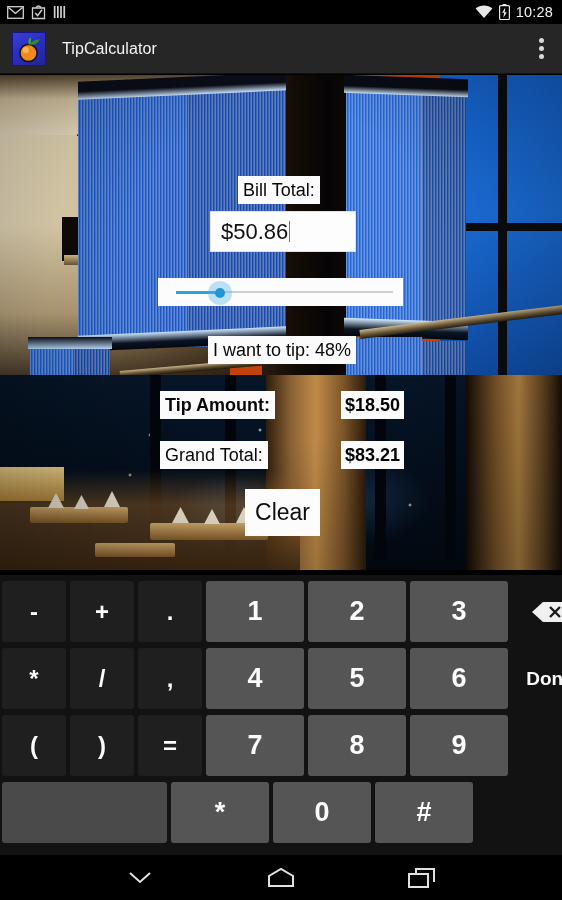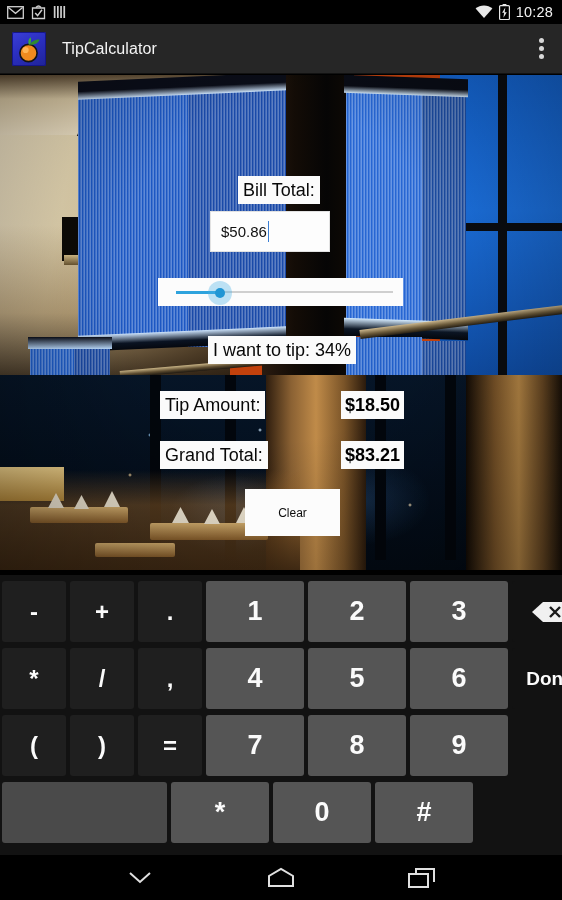--- a/index.html
+++ b/index.html
@@ -223,26 +223,26 @@
     position:absolute;
     background:#fbfbfb;
     color:#080808;
     font-size:18px;
     line-height:26px;
     padding:1px 5px;
     white-space:nowrap;
   }
   #lbl-bill-total { left:238px; top:101px; }
   #bill-input {
-    position:absolute; left:210px; top:136px; width:120px; height:41px;
+    position:absolute; left:210px; top:136px; width:146px; height:41px;
     background:#fdfdfd;
     border:1px solid #e2e2e2;
     display:flex; align-items:center;
     padding-left:10px;
-    font-size:15px; color:#101010;
+    font-size:22px; color:#101010;
   }
   #bill-caret {
     display:inline-block; width:1px; height:21px; background:#3b7fd4; margin-left:1px;
   }
 
   #slider-wrap {
     position:absolute; left:158px; top:203px; width:245px; height:28px;
     background:#fcfcfc;
   }
   #slider-track {
@@ -258,30 +258,30 @@
   #slider-thumb {
     position:absolute; left:57px; top:10px; width:10px; height:10px;
     border-radius:50%; background:#2196d4;
   }
   #lbl-tip-pct { left:208px; top:261px; }
 
   .row-label { position:absolute; background:#fbfbfb; color:#080808;
     font-size:18px; line-height:26px; padding:1px 5px; white-space:nowrap; }
   .row-value { position:absolute; background:#fbfbfb; color:#000;
     font-size:18px; line-height:26px; padding:1px 4px; font-weight:bold; white-space:nowrap; }
-  #lbl-tip-amount { left:160px; top:316px; }
+  #lbl-tip-amount { left:160px; top:316px;font-weight:bold; }
   #val-tip-amount { left:341px; top:316px; }
   #lbl-grand-total { left:160px; top:366px; }
   #val-grand-total { left:341px; top:366px; }
 
   #clear-button {
-    position:absolute; left:245px; top:414px; width:95px; height:47px;
+    position:absolute; left:245px; top:414px; width:75px; height:47px;
     background:#fcfcfc; color:#0d0d0d;
     display:flex; align-items:center; justify-content:center;
-    font-size:12px; cursor:pointer;
+    font-size:23px; cursor:pointer;
   }
 
   
   #keyboard {
     position:absolute; left:0; top:575px; width:562px; height:280px;
     background:#121212;
     padding:3px 0 0 0;
   }
   .kbrow { display:flex; height:67px; align-items:stretch; }
   .key {
@@ -430,21 +430,21 @@
       <span id="bill-caret"></span>
     </div>
 
     <div id="slider-wrap">
       <div id="slider-track"></div>
       <div id="slider-fill"></div>
       <div id="slider-halo"></div>
       <div id="slider-thumb"></div>
     </div>
 
-    <div class="wtext" id="lbl-tip-pct">I want to tip: 34%</div>
+    <div class="wtext" id="lbl-tip-pct">I want to tip: 48%</div>
 
     <div class="row-label" id="lbl-tip-amount">Tip Amount:</div>
     <div class="row-value" id="val-tip-amount">$18.50</div>
 
     <div class="row-label" id="lbl-grand-total">Grand Total:</div>
     <div class="row-value" id="val-grand-total">$83.21</div>
 
     <div id="clear-button">Clear</div>
   </div>
 

